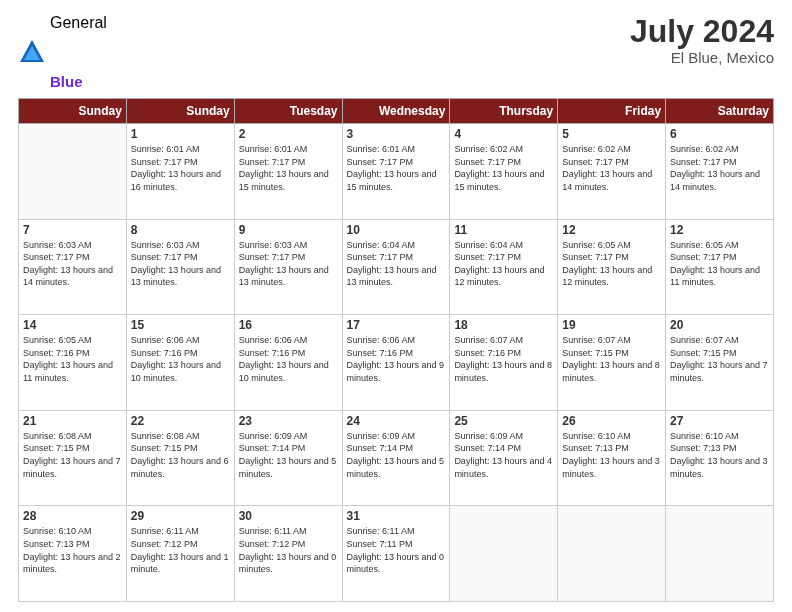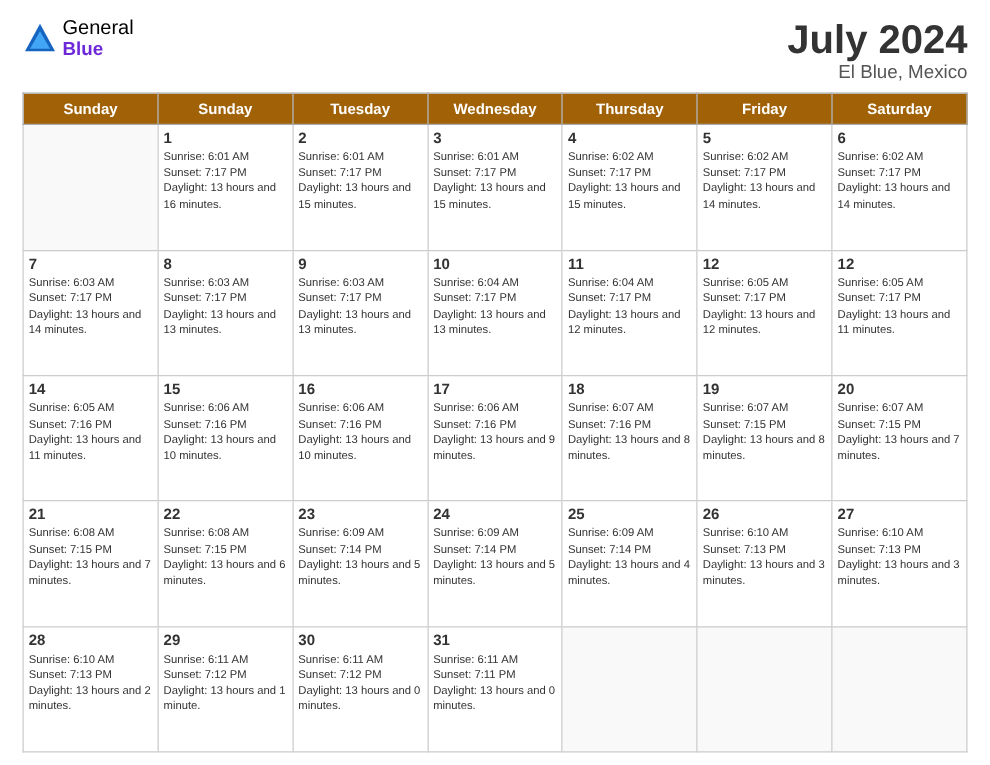--- a/index.html
+++ b/index.html
@@ -25,20 +25,21 @@
     }
     .logo {
       display: flex;
       align-items: center;
       gap: 4px;
     }
     .logo-text {
       display: flex;
       flex-direction: column;
       line-height: 1.1;
+      gap: 42px;
     }
     .logo-blue {
       font-size: 15px;
       font-weight: bold;
       color: #6d28d9;
     }
     .logo-icon {
       width: 28px;
       height: 28px;
     }
@@ -56,26 +57,26 @@
       font-size: 15px;
       color: #555;
     }
     .calendar {
       flex: 1;
       border-collapse: collapse;
       width: 100%;
       table-layout: fixed;
     }
     .calendar th {
-      background: #a16207;
+      background: #7f1d1d;
       color: #fff;
       font-size: 12px;
       font-weight: bold;
       padding: 5px 4px;
-      text-align: center;
+      text-align: right;
       border: 1px solid #aaa;
     }
     .calendar td {
       border: 1px solid #ccc;
       vertical-align: top;
       padding: 3px 4px;
       font-size: 9.5px;
       color: #333;
       background: #fff;
       height: 86px;

